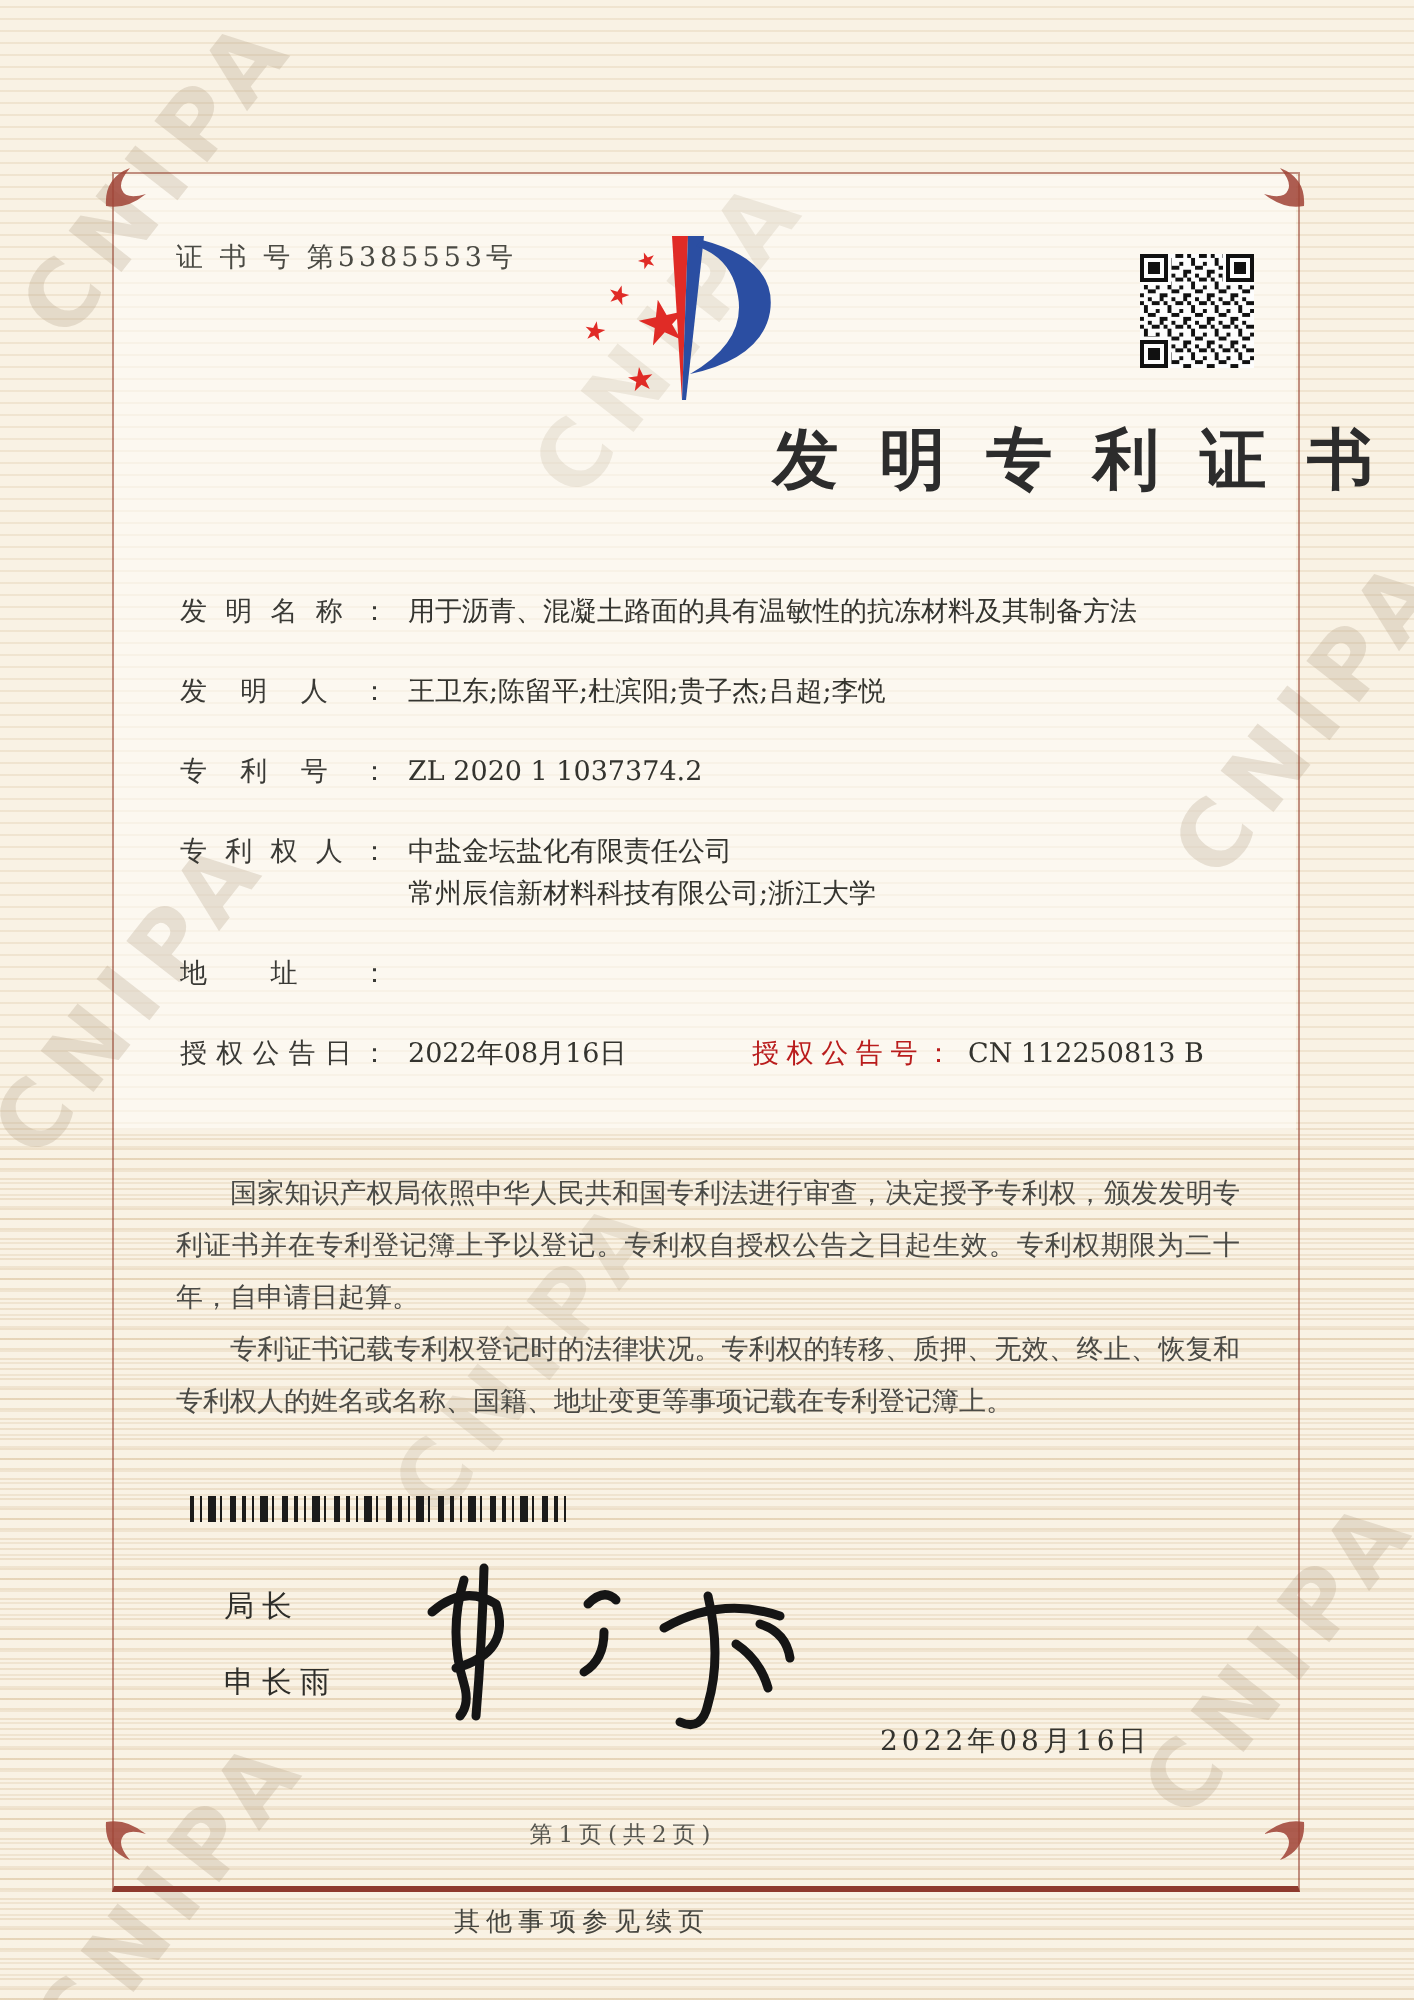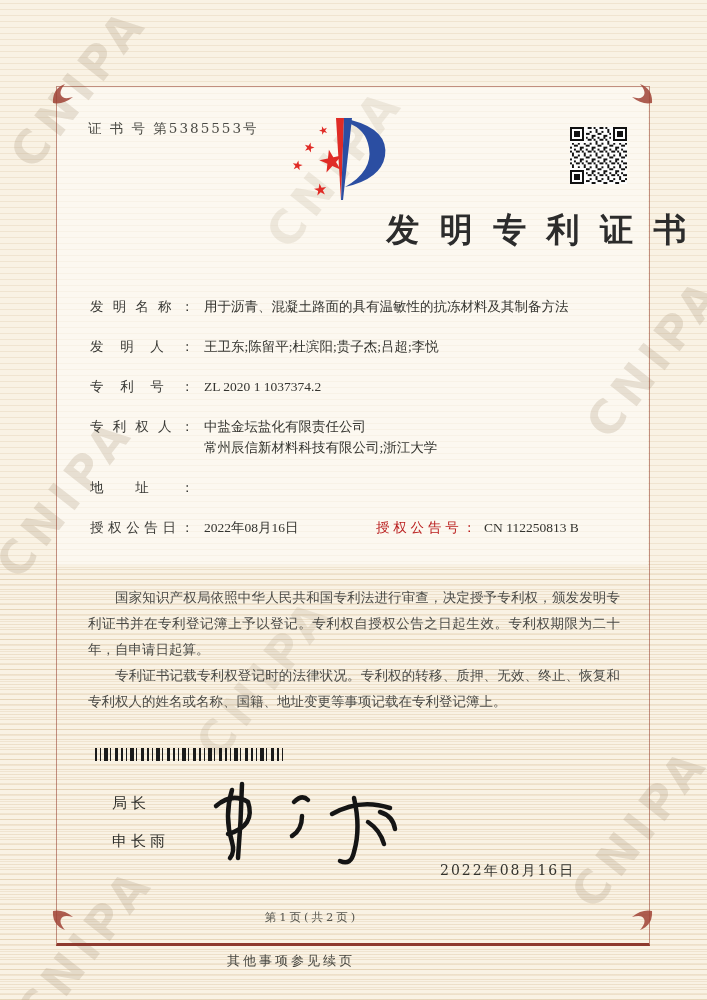--- a/index.html
+++ b/index.html
@@ -42,21 +42,21 @@
   .cert-no { position:absolute; z-index:4; left:88px; top:120px; font-size:13.5px; letter-spacing:2px; color:#4a4a44; }
   .logo { position:absolute; z-index:4; left:280px; top:112px; width:130px; height:95px; }
   .qr { position:absolute; z-index:4; left:570px; top:127px; width:57px; height:57px; }
 
   .title {
     position:absolute; z-index:4; left:0; top:208px; width:707px;
     text-align:right; font-size:33px; font-weight:bold; color:#2c2c2c;
     letter-spacing:0.62em; text-indent:0.62em;
   }
 
-  .fields { position:absolute; z-index:4; left:90px; top:296px; width:528px; font-size:13.5px; line-height:21px;font-family:Liberation Serif, serif; }
+  .fields { position:absolute; z-index:4; left:90px; top:296px; width:528px; font-size:13.5px; line-height:21px; }
   .frow { display:flex; align-items:flex-start; margin-bottom:19px; }
   .flabel { flex:0 0 104px; margin-right:10px; text-align:justify; text-align-last:justify; color:#3a3a36; }
   .fvalue { flex:1; color:#34342f; }
   .flabel2 { flex:0 0 100px; margin-left:14px; margin-right:8px; text-align:justify; text-align-last:justify; color:#b91c1c; }
   .fvalue-fixed { flex:0 0 158px; color:#34342f; }
 
   .body-text {
     position:absolute; z-index:4; left:88px; top:584px; width:532px;
     font-size:13.5px; line-height:26px; text-align:justify; color:#4a4a46;
   }

